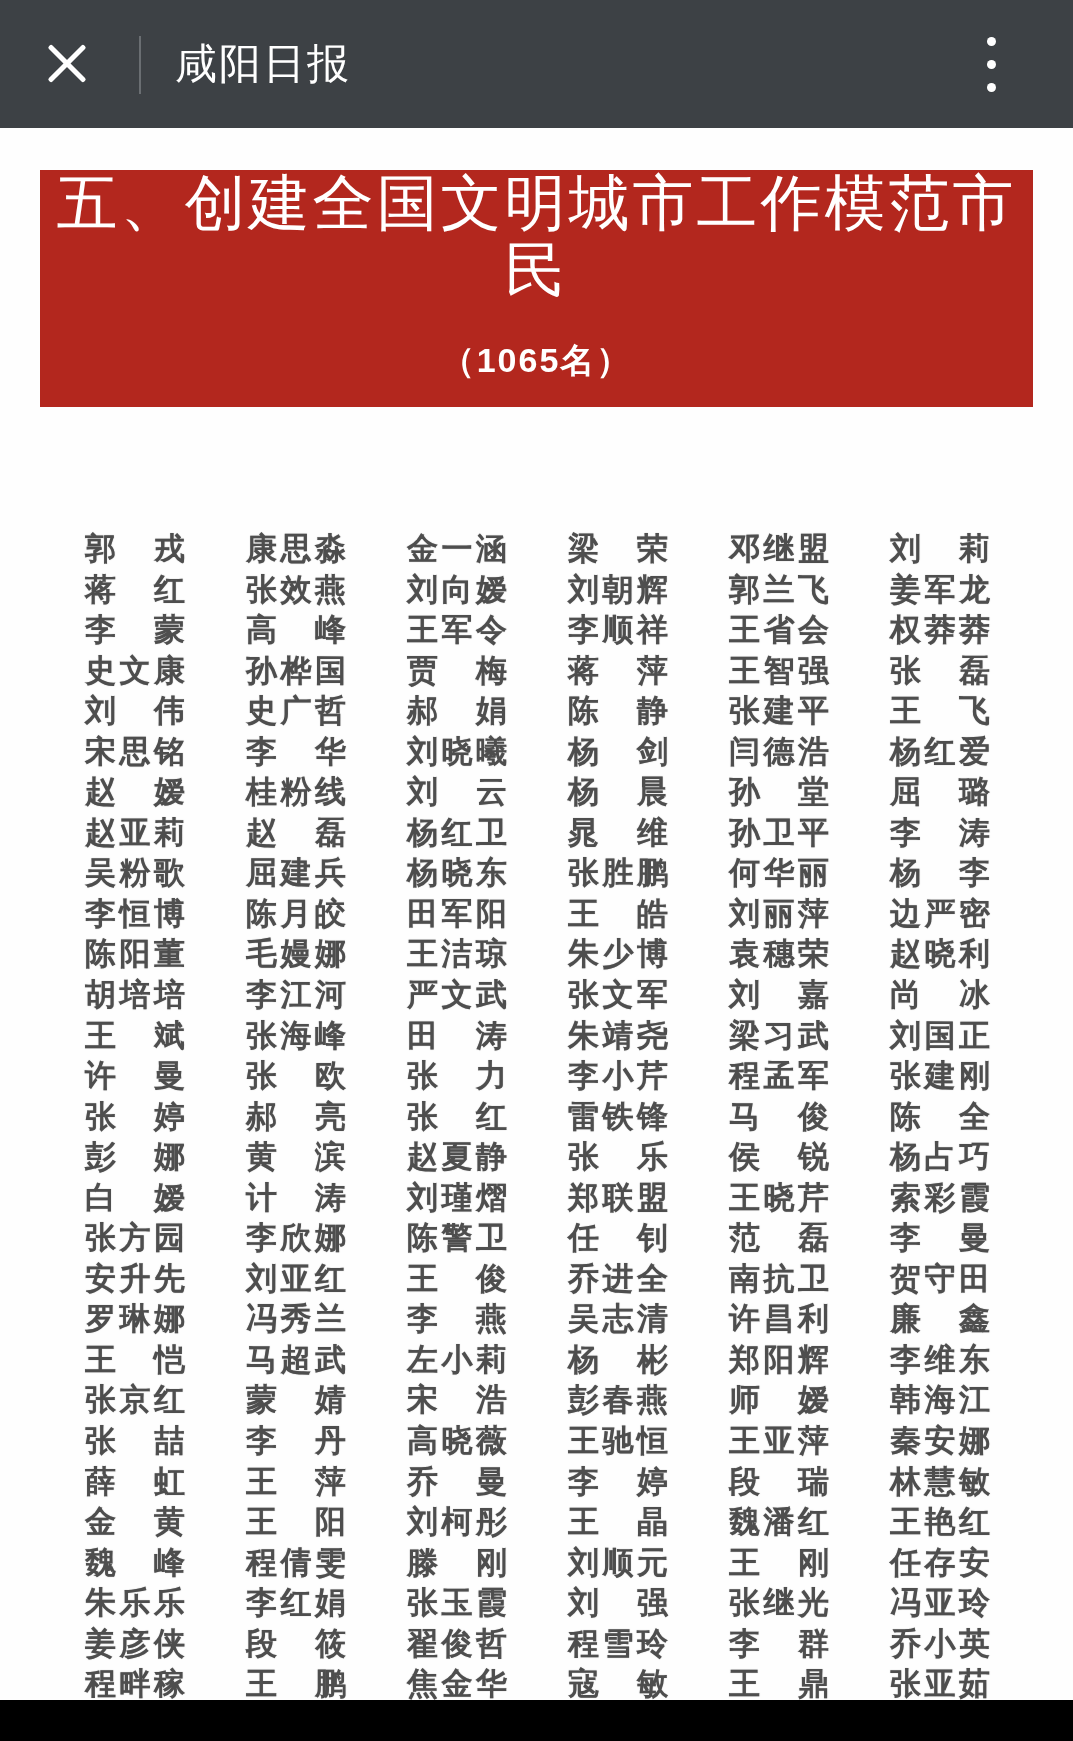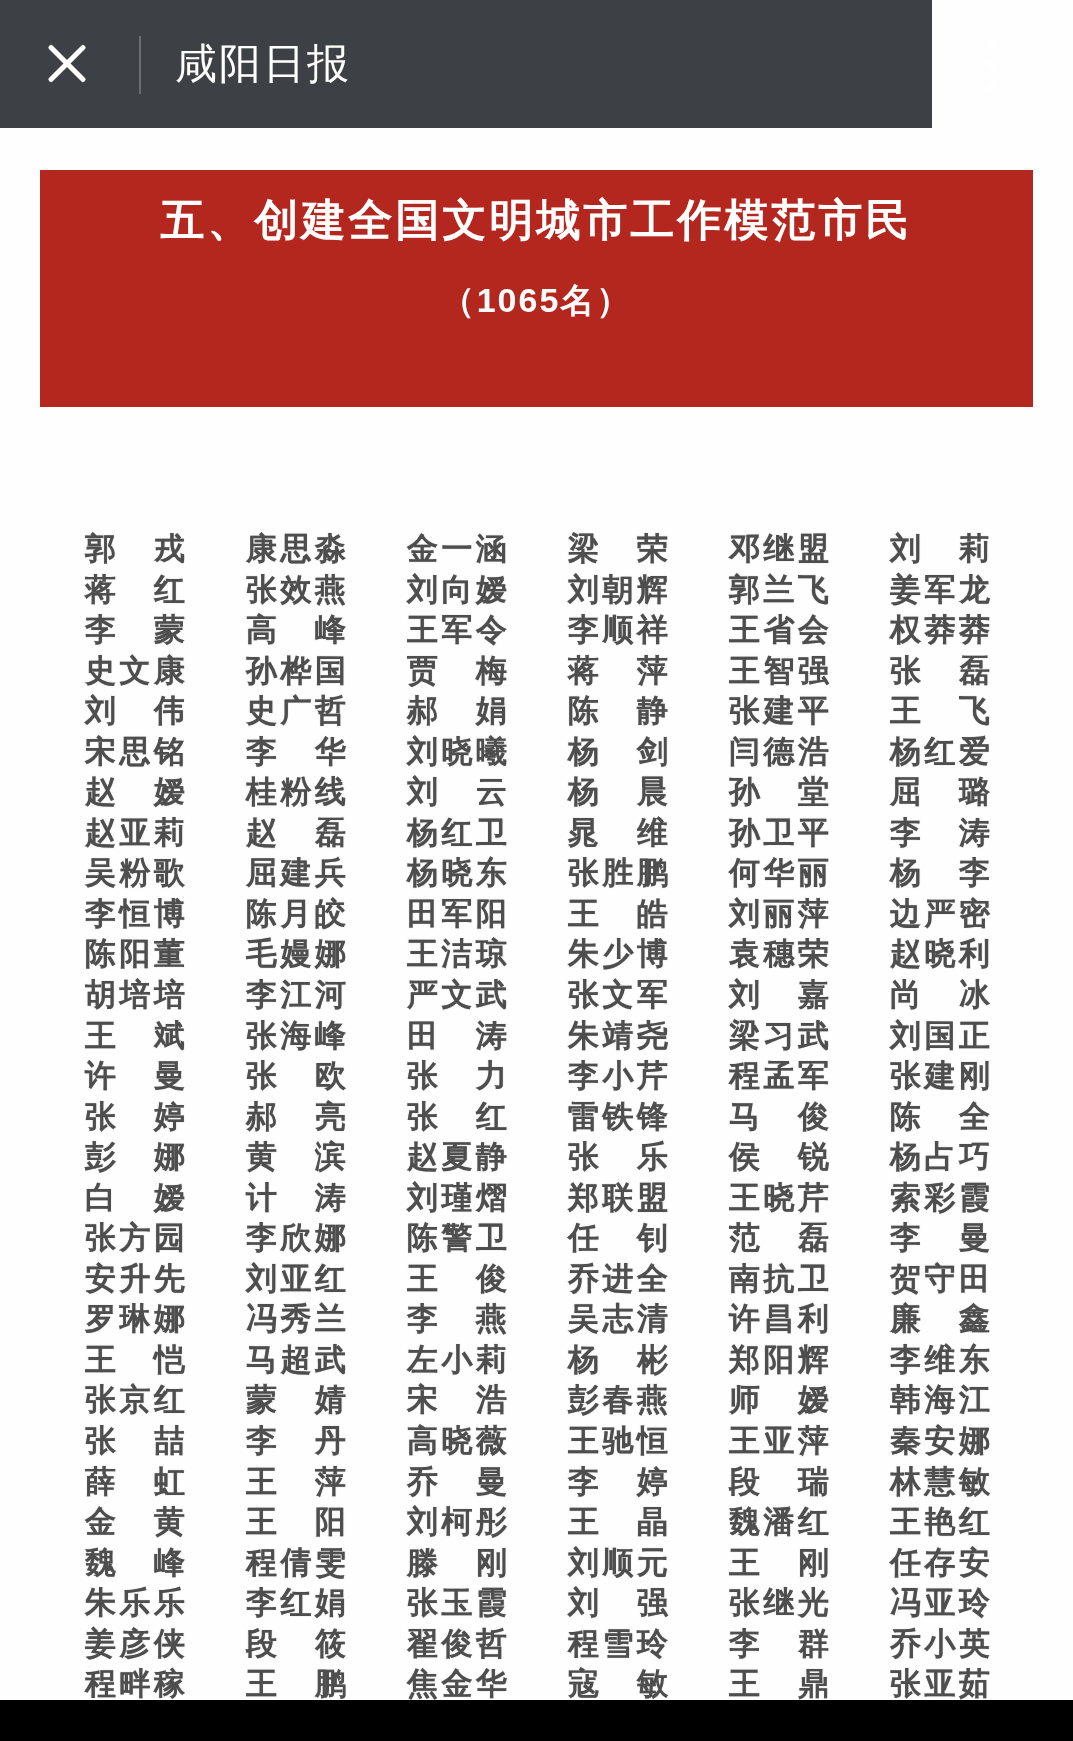--- a/index.html
+++ b/index.html
@@ -2,21 +2,21 @@
 <html><head>
 <meta charset="utf-8">
 <style>
   html,body{margin:0;padding:0;background:#fff;}
   .screen{
     position:relative;width:1073px;height:1741px;background:#fefefe;overflow:hidden;
     font-family:"Liberation Sans","DejaVu Sans",sans-serif;
   }
   
   .appbar{
-    position:absolute;left:0;top:0;width:932px;height:128px;
+    position:absolute;left:0;top:0;width:1073px;height:128px;
     background:#3d4145;display:flex;align-items:center;
   }
   .close-btn{
     position:absolute;left:38px;top:0;width:56px;height:128px;cursor:pointer;
   }
   .close-btn .bar{
     position:absolute;left:4px;top:61px;width:50px;height:5px;background:#fff;border-radius:2px;
   }
   .close-btn .bar.a{transform:rotate(45deg);}
   .close-btn .bar.b{transform:rotate(-45deg);}
@@ -32,21 +32,21 @@
     display:flex;flex-direction:column;align-items:center;justify-content:center;gap:14px;
   }
   .menu-btn .dot{width:9px;height:9px;border-radius:50%;background:#fff;}
   
   .banner{
     position:absolute;left:40px;top:170px;width:993px;height:237px;
     background:#b3271e;color:#fff;text-align:center;
     display:flex;flex-direction:column;align-items:center;
   }
   .banner-line1{
-    margin-top:26px;font-size:44px;font-weight:700;letter-spacing:3px;line-height:1.1;
+    font-size:61px;font-weight:400;letter-spacing:3px;line-height:1.1;
   }
   .banner-line2{
     margin-top:38px;font-size:34px;font-weight:700;letter-spacing:2px;line-height:1.1;
   }
   
   .names-grid{
     position:absolute;left:85px;top:533px;
     display:grid;grid-template-columns:repeat(6,161px);grid-auto-rows:40.55px;
   }
   .name-cell{

